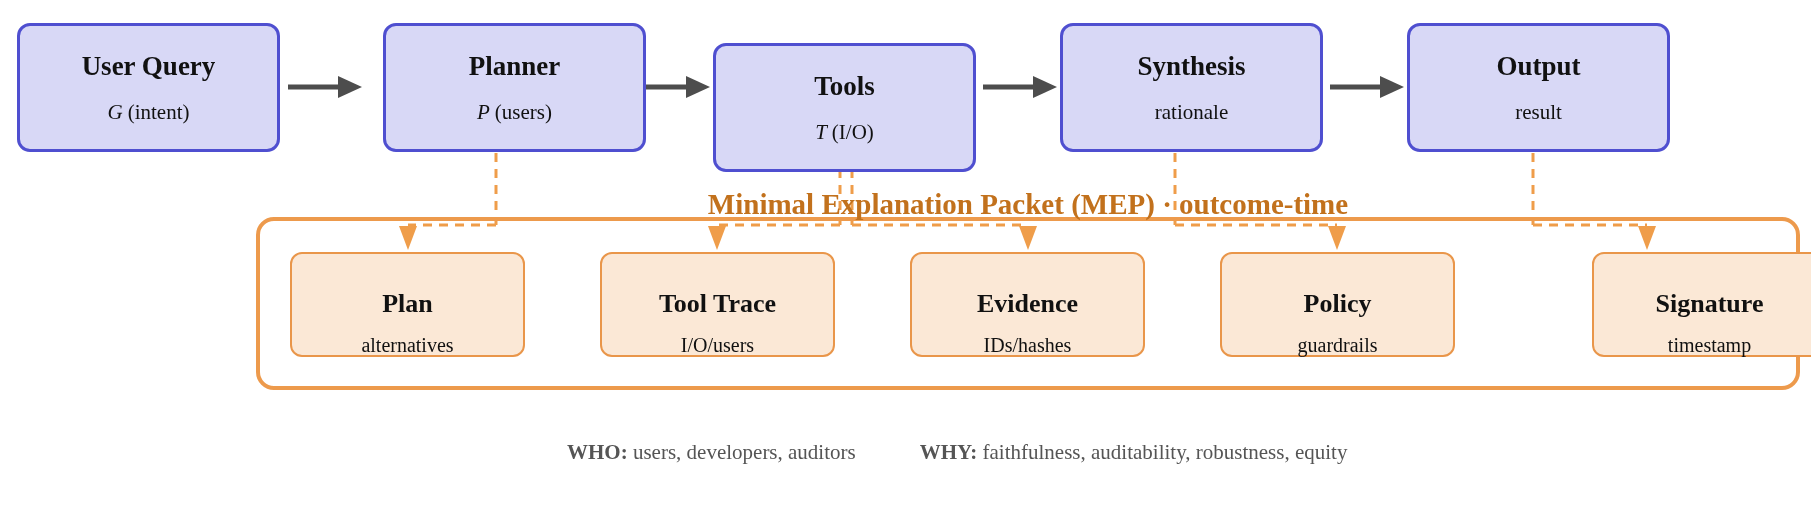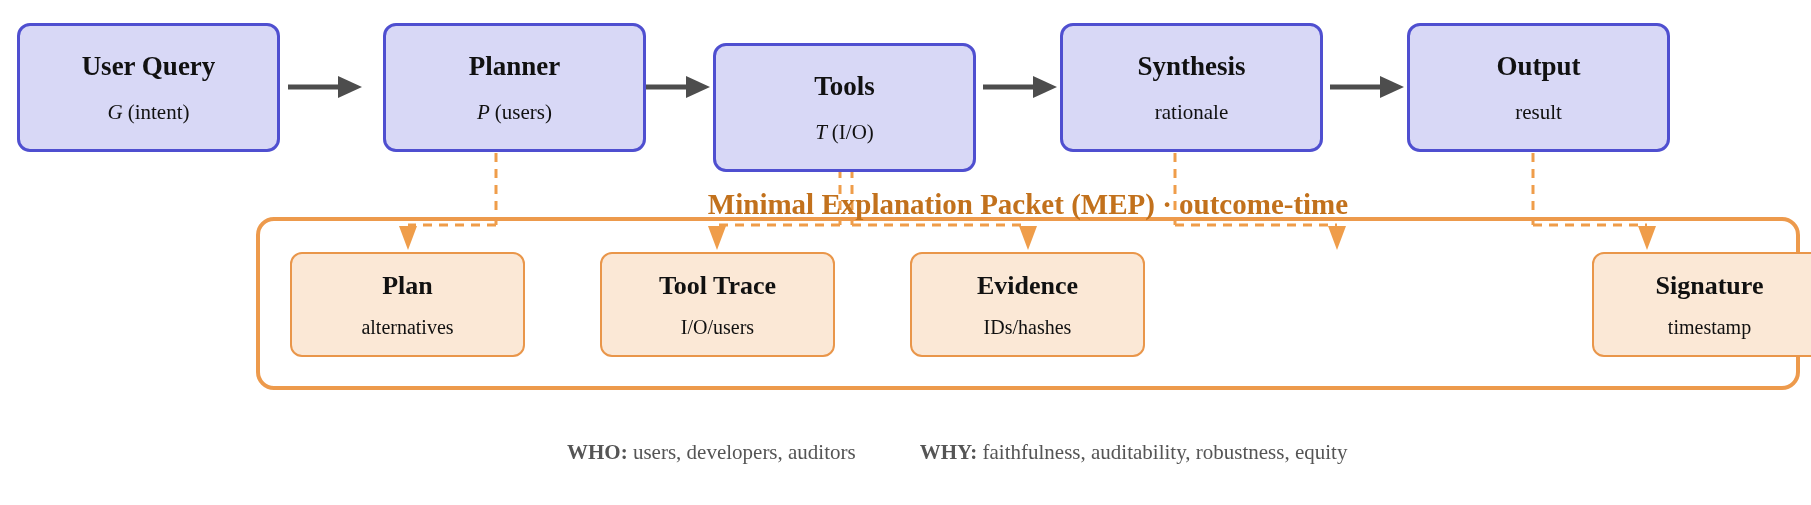--- a/index.html
+++ b/index.html
@@ -26,21 +26,21 @@
   }
   
   #mep-container{
     position:absolute;left:256px;top:217px;width:1544px;height:173px;box-sizing:border-box;
     border:4px solid #ed9a4c;border-radius:18px;background:transparent;z-index:2;
   }
   
   .mbox{
     position:absolute;top:252px;width:235px;height:105px;box-sizing:border-box;
     background:#fbe8d6;border:2.5px solid #e9964a;border-radius:12px;
-    display:flex;flex-direction:column;align-items:center;justify-content:center;
+    display:flex;flex-direction:column;align-items:center;justify-content:flex-end;
     z-index:4;color:#111;
   }
   .mbox .ttl{font-weight:bold;font-size:26px;line-height:1;margin-bottom:18px;}
   .mbox .sub{font-size:20px;line-height:1;}
   
   #footer{
     position:absolute;top:440px;left:0;width:100%;z-index:4;
     font-size:21px;color:#555;
   }
   #footer .inner{position:absolute;left:567px;top:0;white-space:nowrap;}
@@ -146,20 +146,24 @@
     <div class="sub">alternatives</div>
   </div>
   <div class="mbox" id="mbox-tool-trace">
     <div class="ttl">Tool Trace</div>
     <div class="sub">I/O/users</div>
   </div>
   <div class="mbox" id="mbox-evidence">
     <div class="ttl">Evidence</div>
     <div class="sub">IDs/hashes</div>
   </div>
+  <div class="mbox" id="mbox-policy">
+    <div class="ttl">Policy</div>
+    <div class="sub">guardrails</div>
+  </div>
   <div class="mbox" id="mbox-signature">
     <div class="ttl">Signature</div>
     <div class="sub">timestamp</div>
   </div>
 
   <div id="footer">
     <div class="inner">
       <b>WHO:</b><span> users, developers, auditors</span><span class="gap"></span><b>WHY:</b><span> faithfulness, auditability, robustness, equity</span>
     </div>
   </div>

